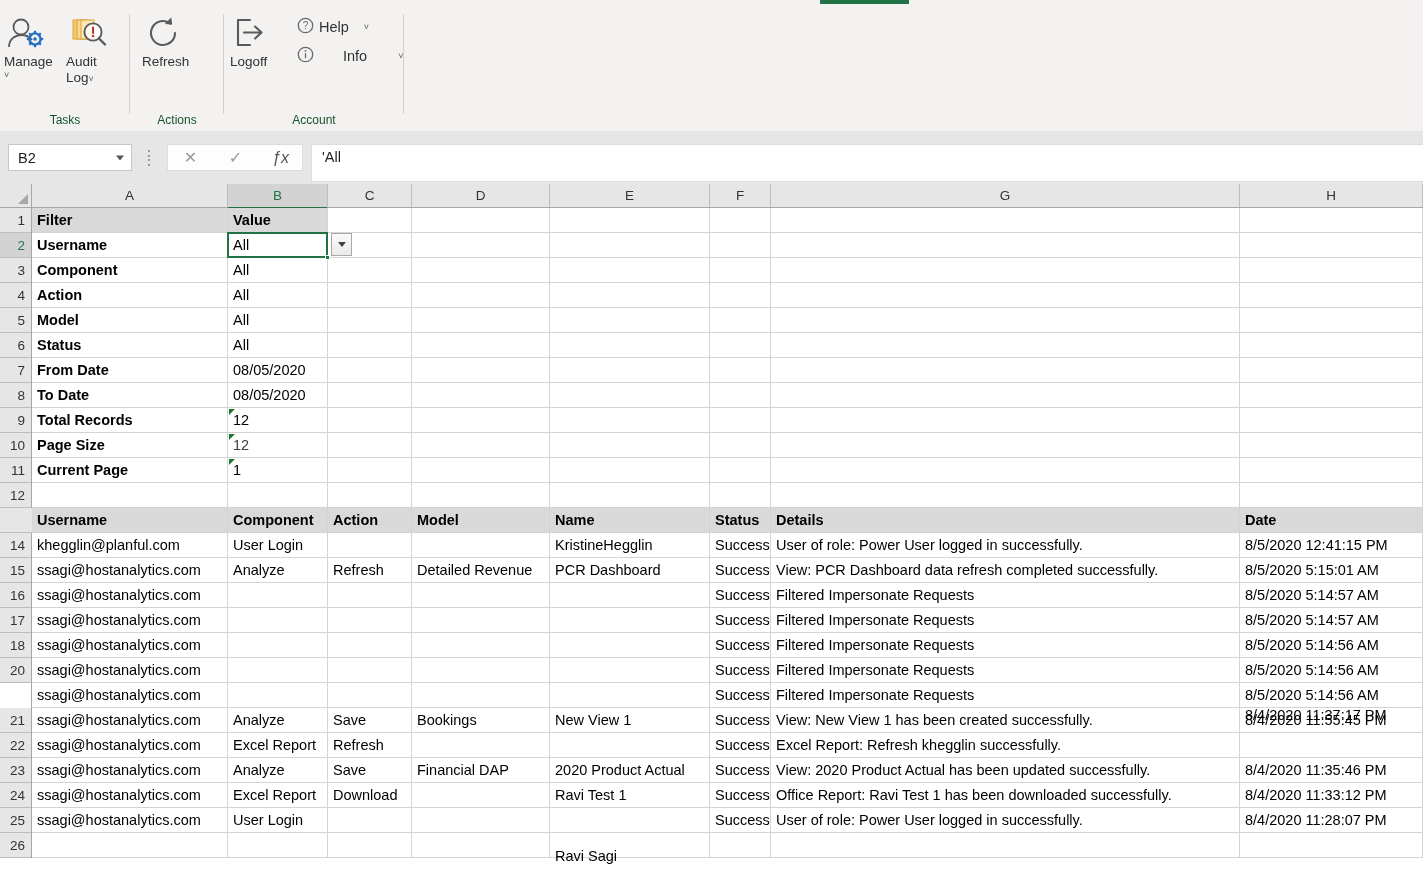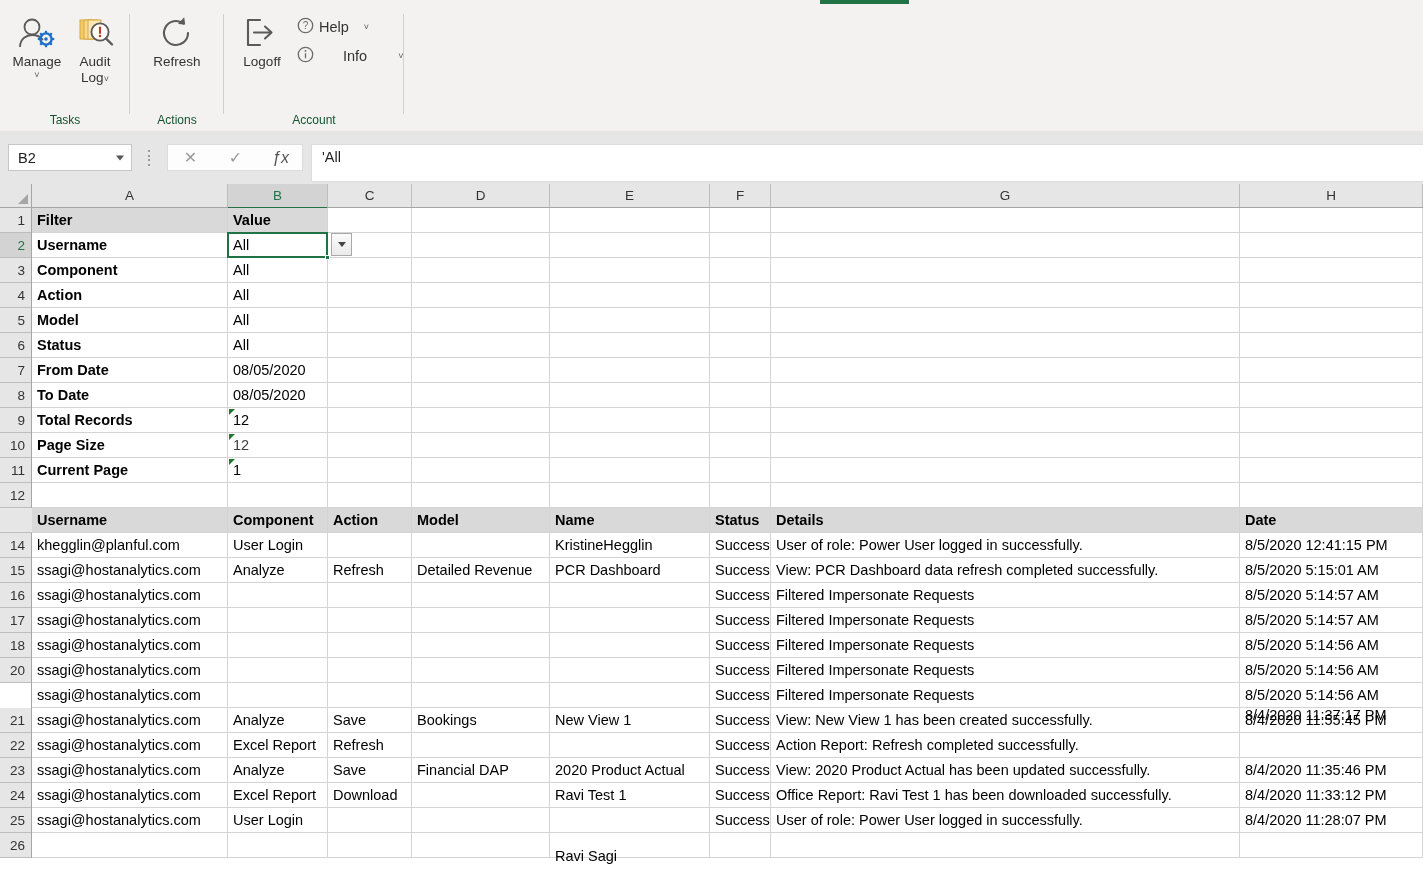--- a/index.html
+++ b/index.html
@@ -37,21 +37,21 @@
     color: #14532d;
   }
   .group-divider {
     position: absolute;
     top: 14px; height: 100px;
     width: 1px;
     background: #d2d0ce;
   }
   .ribbon-btn {
     position: absolute;
-    text-align: center;
+    text-align: left;
     cursor: default;
     color: #333333;
   }
   .ribbon-btn .icon {
     display: block;
     margin: 0 auto;
     height: 40px;
   }
   .ribbon-btn .blabel {
     display: block;
@@ -543,21 +543,21 @@
       <div class="cell" style="left: 296px; top: 500px; width: 84px; height: 24px;">Save</div>
       <div class="cell" style="left: 380px; top: 500px; width: 138px; height: 24px;">Bookings</div>
       <div class="cell" style="left: 518px; top: 500px; width: 160px; height: 24px;">New View 1</div>
       <div class="cell" style="left: 678px; top: 500px; width: 61px; height: 24px;">Success</div>
       <div class="cell" style="left: 739px; top: 500px; width: 469px; height: 24px;">View: New View 1 has been created successfully.</div>
       <div class="cell" style="left: 1208px; top: 500px; width: 183px; height: 24px;">8/4/2020 11:55:45 PM</div>
       <div class="cell" style="left: 0px; top: 525px; width: 196px; height: 24px;">ssagi@hostanalytics.com</div>
       <div class="cell" style="left: 196px; top: 525px; width: 100px; height: 24px;">Excel Report</div>
       <div class="cell" style="left: 296px; top: 525px; width: 84px; height: 24px;">Refresh</div>
       <div class="cell" style="left: 678px; top: 525px; width: 61px; height: 24px;">Success</div>
-      <div class="cell" style="left: 739px; top: 525px; width: 469px; height: 24px;">Action Report: Refresh completed successfully.</div>
+      <div class="cell" style="left: 739px; top: 525px; width: 469px; height: 24px;">Excel Report: Refresh khegglin successfully.</div>
       <div class="cell" style="left: 1208px; top: 495px; width: 183px; height: 24px; text-align: right;">8/4/2020 11:37:17 PM</div>
       <div class="cell" style="left: 0px; top: 550px; width: 196px; height: 24px;">ssagi@hostanalytics.com</div>
       <div class="cell" style="left: 196px; top: 550px; width: 100px; height: 24px;">Analyze</div>
       <div class="cell" style="left: 296px; top: 550px; width: 84px; height: 24px;">Save</div>
       <div class="cell" style="left: 380px; top: 550px; width: 138px; height: 24px;">Financial DAP</div>
       <div class="cell" style="left: 518px; top: 550px; width: 160px; height: 24px;">2020 Product Actual</div>
       <div class="cell" style="left: 678px; top: 550px; width: 61px; height: 24px;">Success</div>
       <div class="cell" style="left: 739px; top: 550px; width: 469px; height: 24px;">View: 2020 Product Actual has been updated successfully.</div>
       <div class="cell" style="left: 1208px; top: 550px; width: 183px; height: 24px;">8/4/2020 11:35:46 PM</div>
       <div class="cell" style="left: 0px; top: 575px; width: 196px; height: 24px;">ssagi@hostanalytics.com</div>

